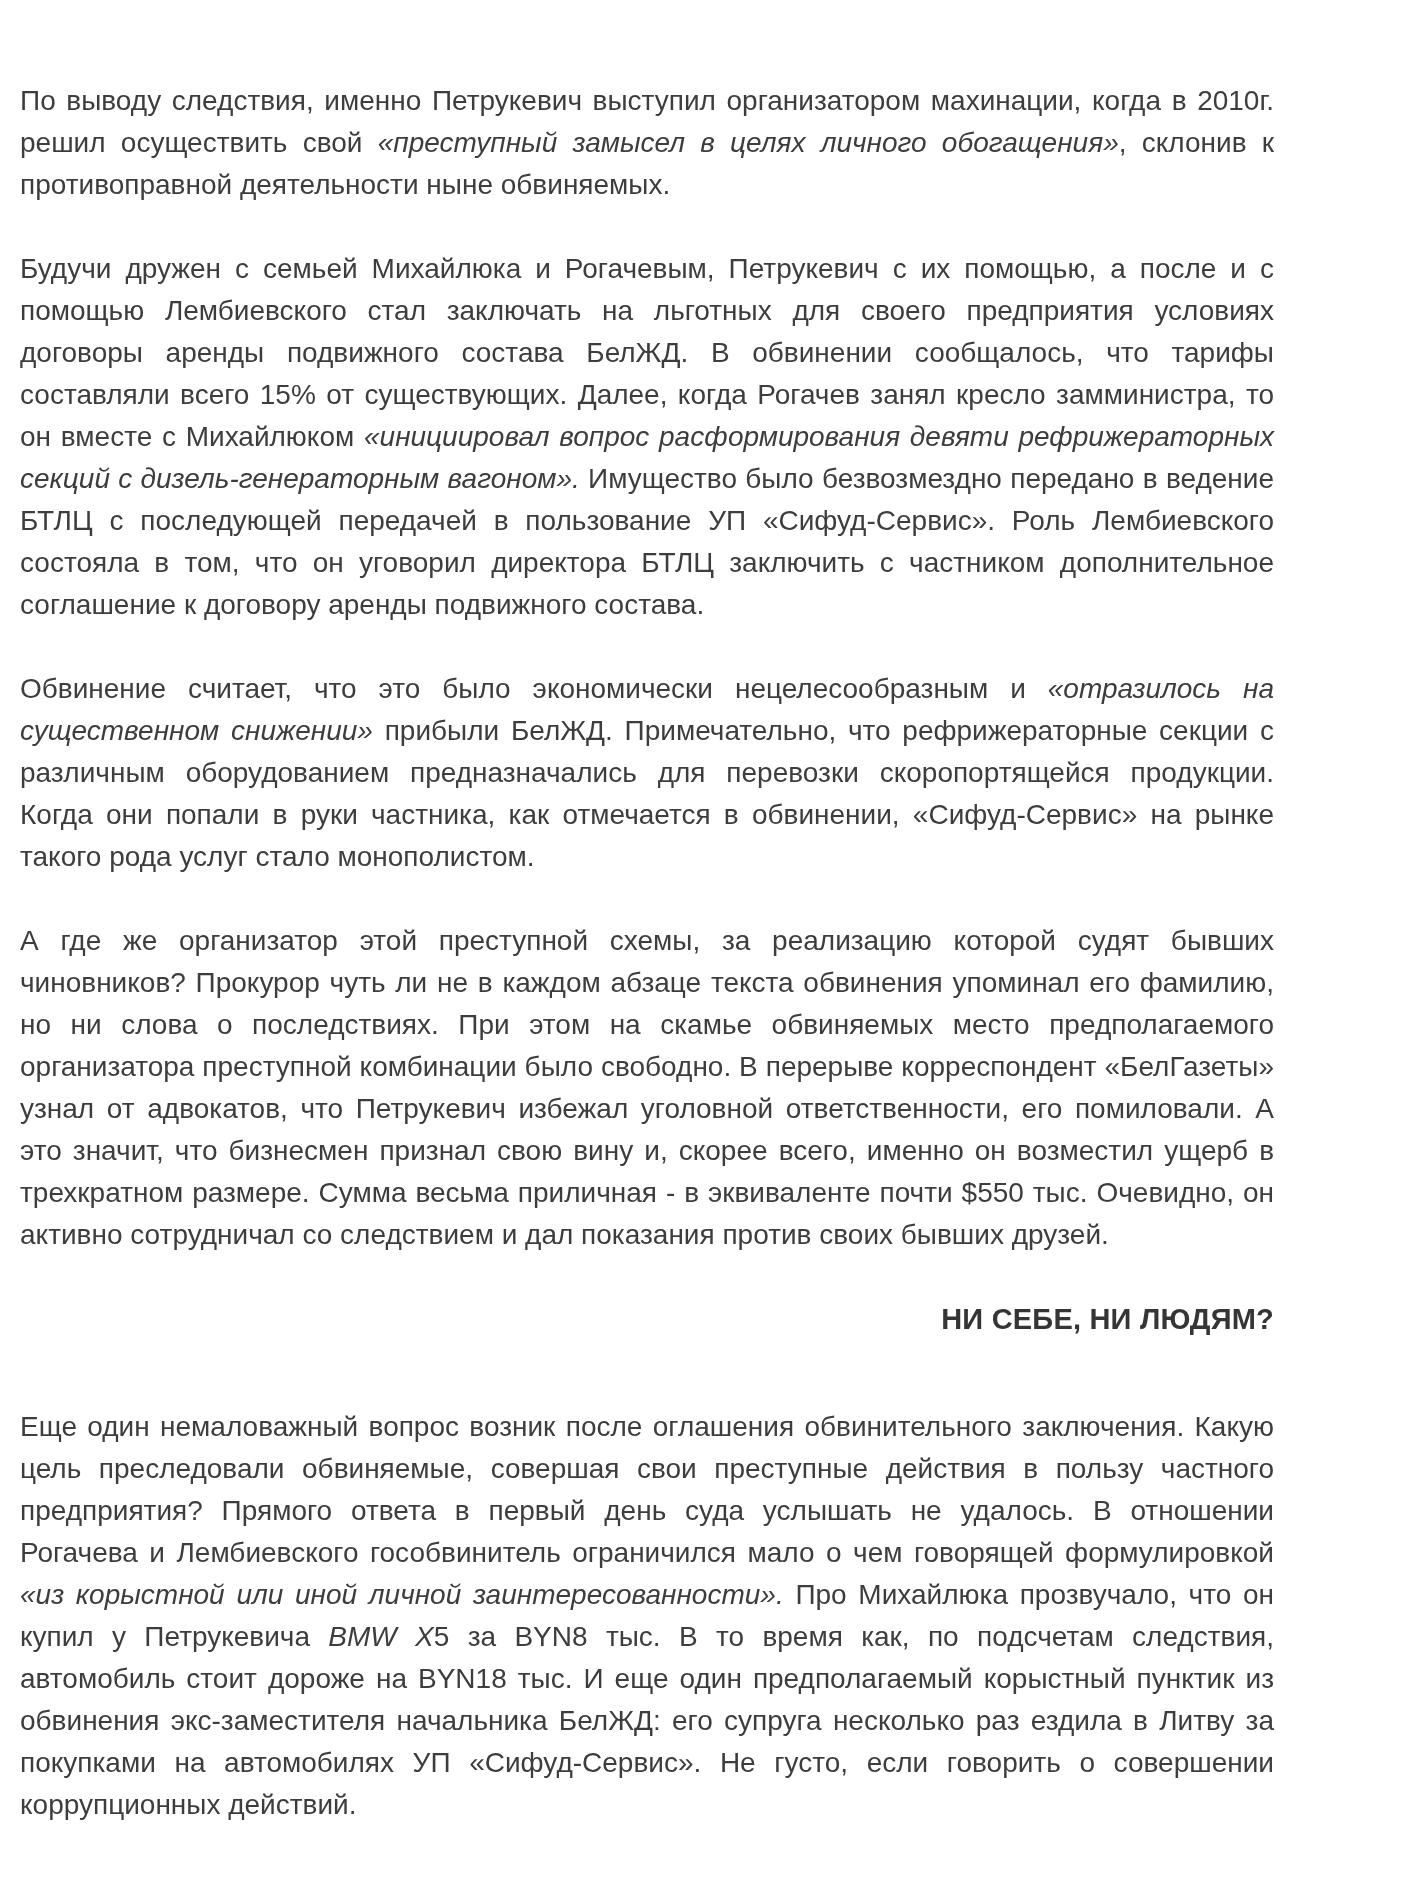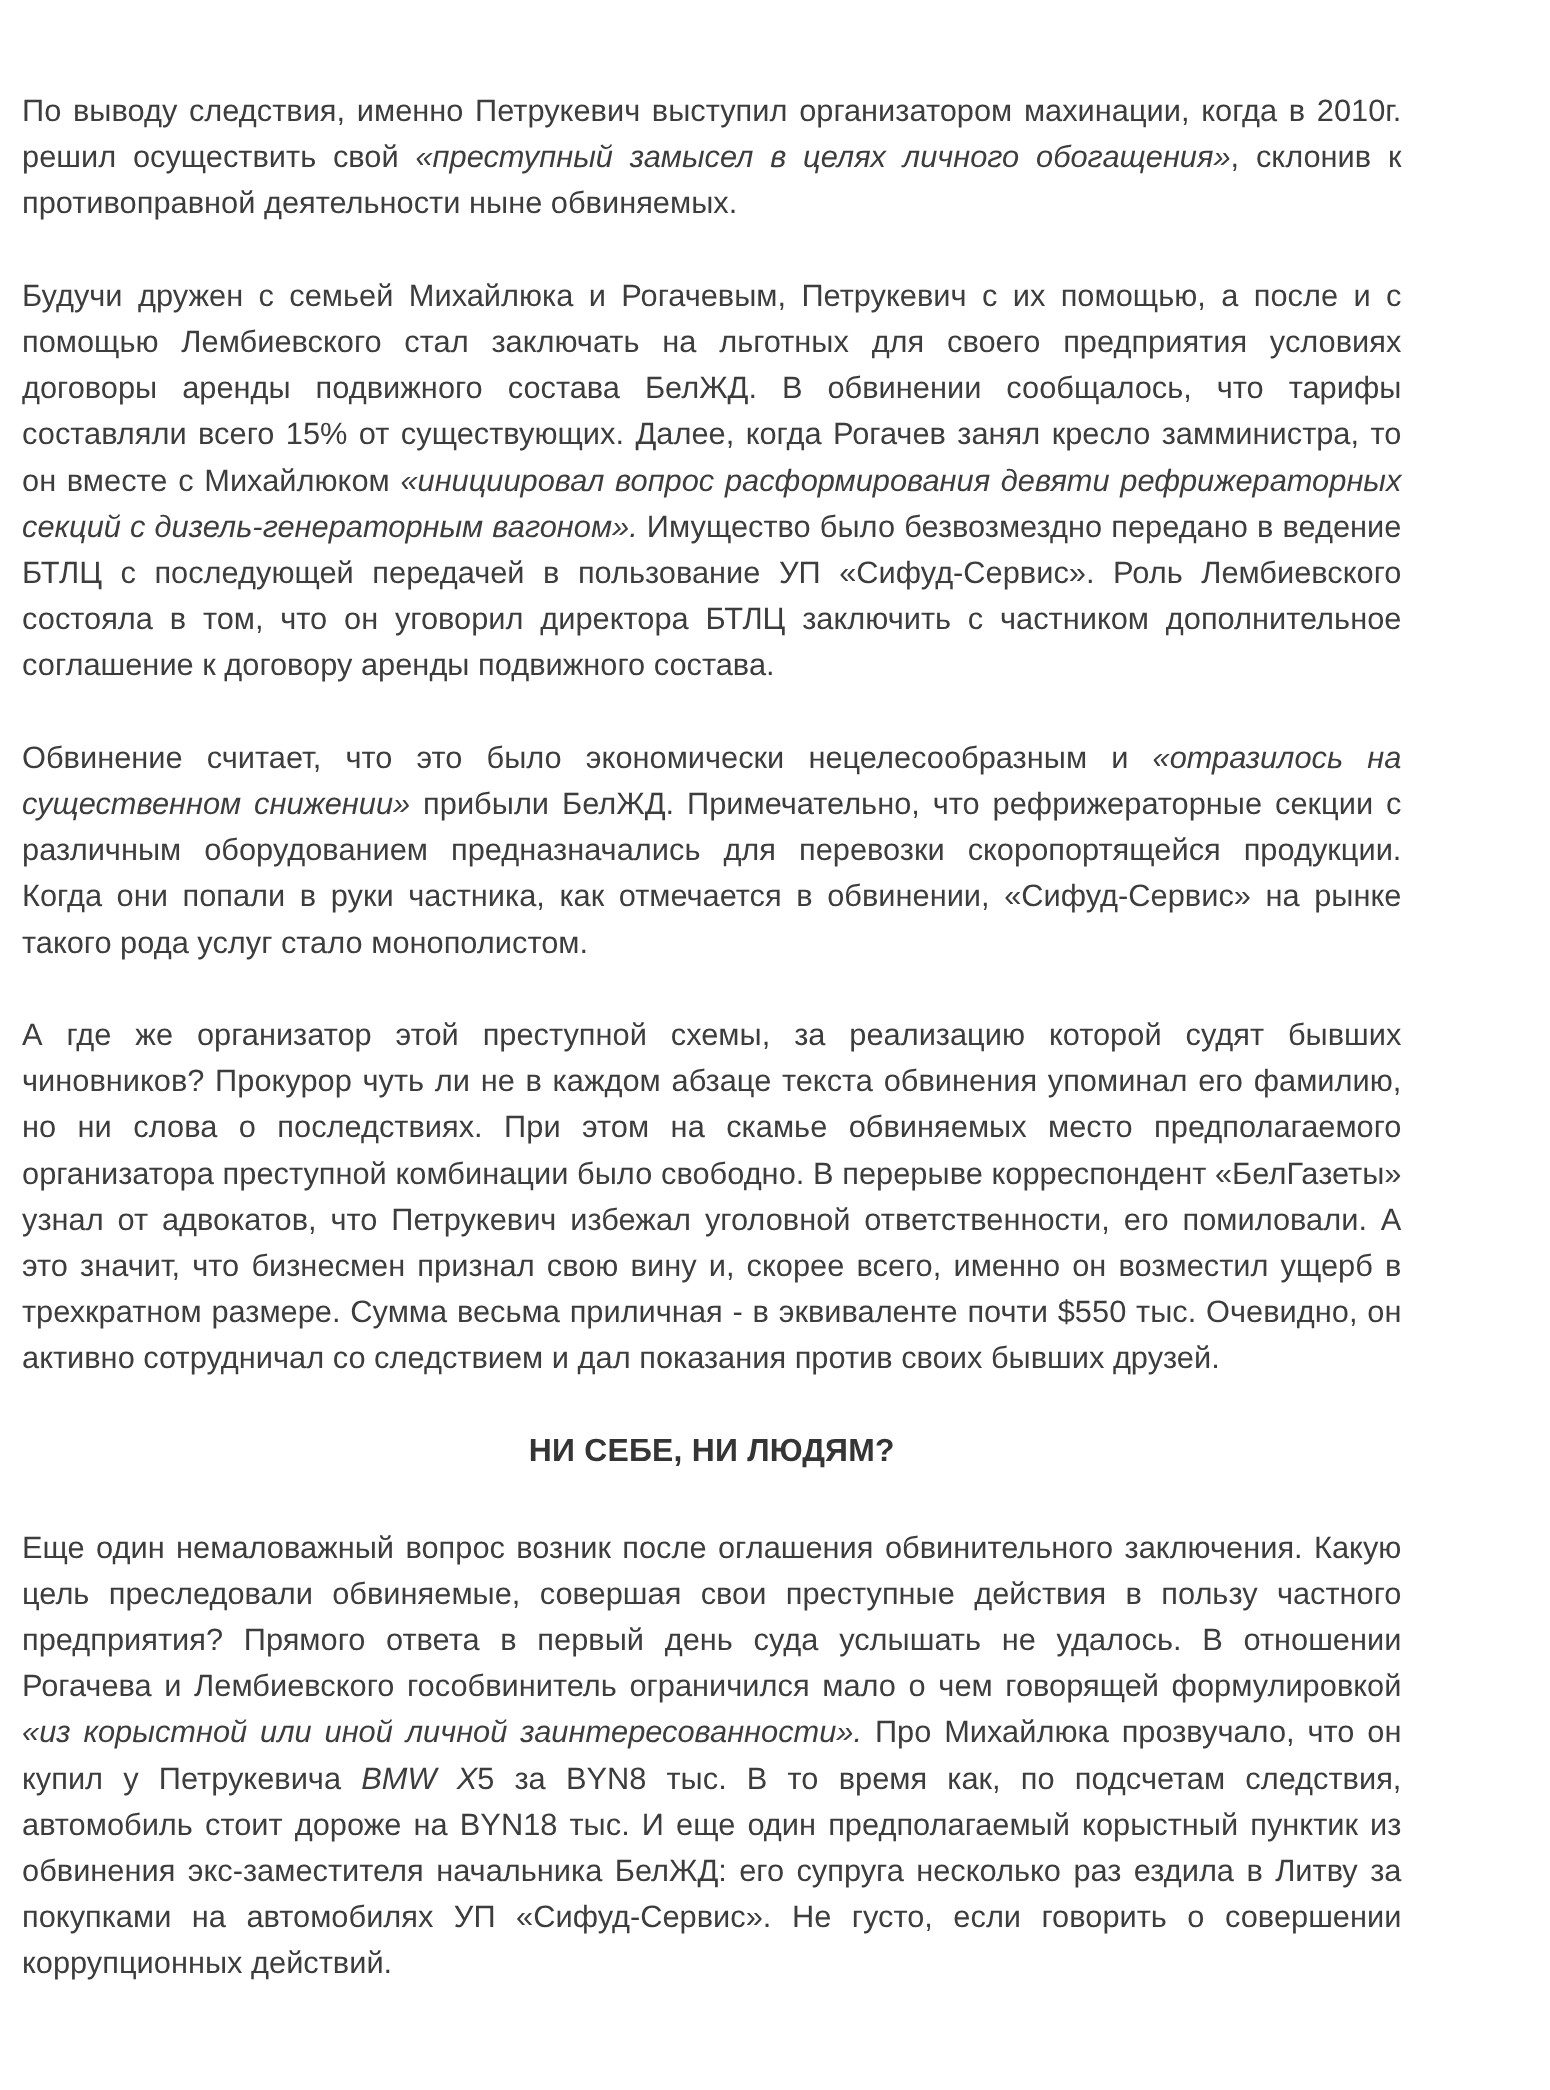--- a/index.html
+++ b/index.html
@@ -19,26 +19,26 @@
     padding: 80px 20px 0 20px;
     color: #3d3d3d;
     font-size: 28px;
     line-height: 42px;
     text-align: justify;
   }
   .article p {
     margin: 0 0 42px 0;
   }
   .article h2 {
-    margin: 0 0 46px 0;
+    margin: 0 0 66px 0;
     font-size: 29px;
     line-height: 42px;
     font-weight: bold;
     color: #353535;
-    text-align: center;
+    text-align: right;
     letter-spacing: 0.2px;
   }
   .italic {
     font-style: italic;
   }
 </style>
 </head>
 <body>
 
 <main class="article">

